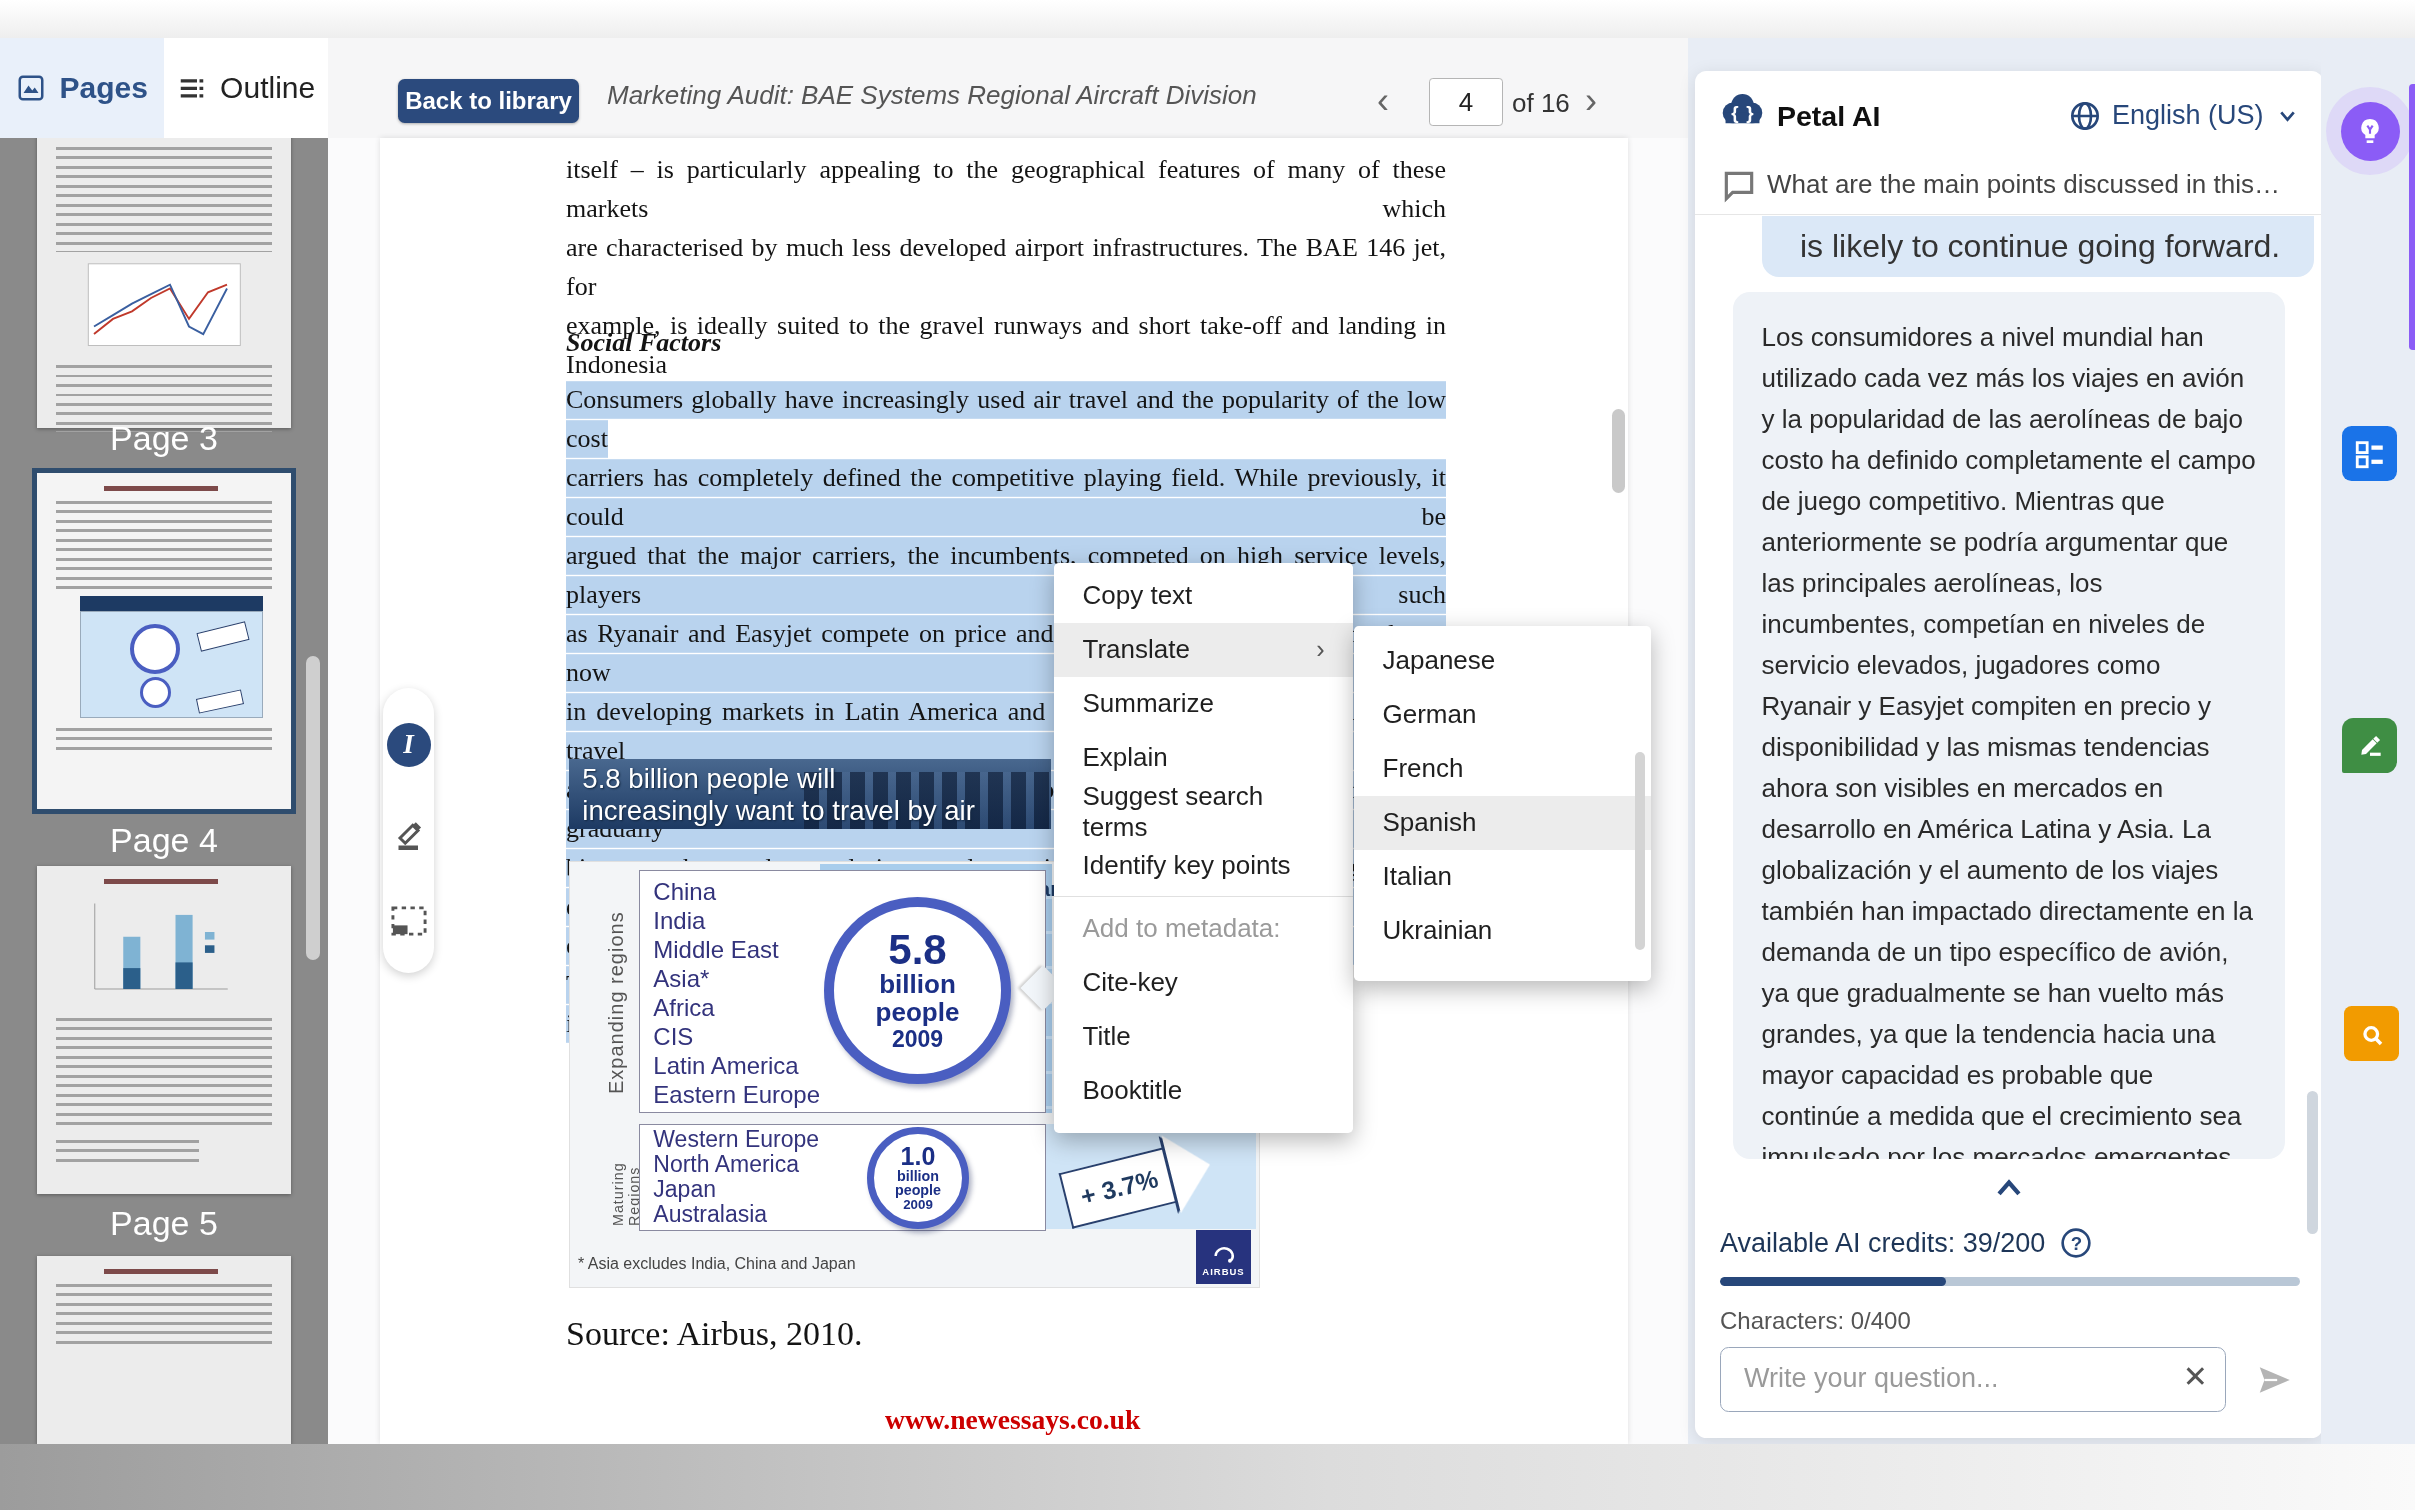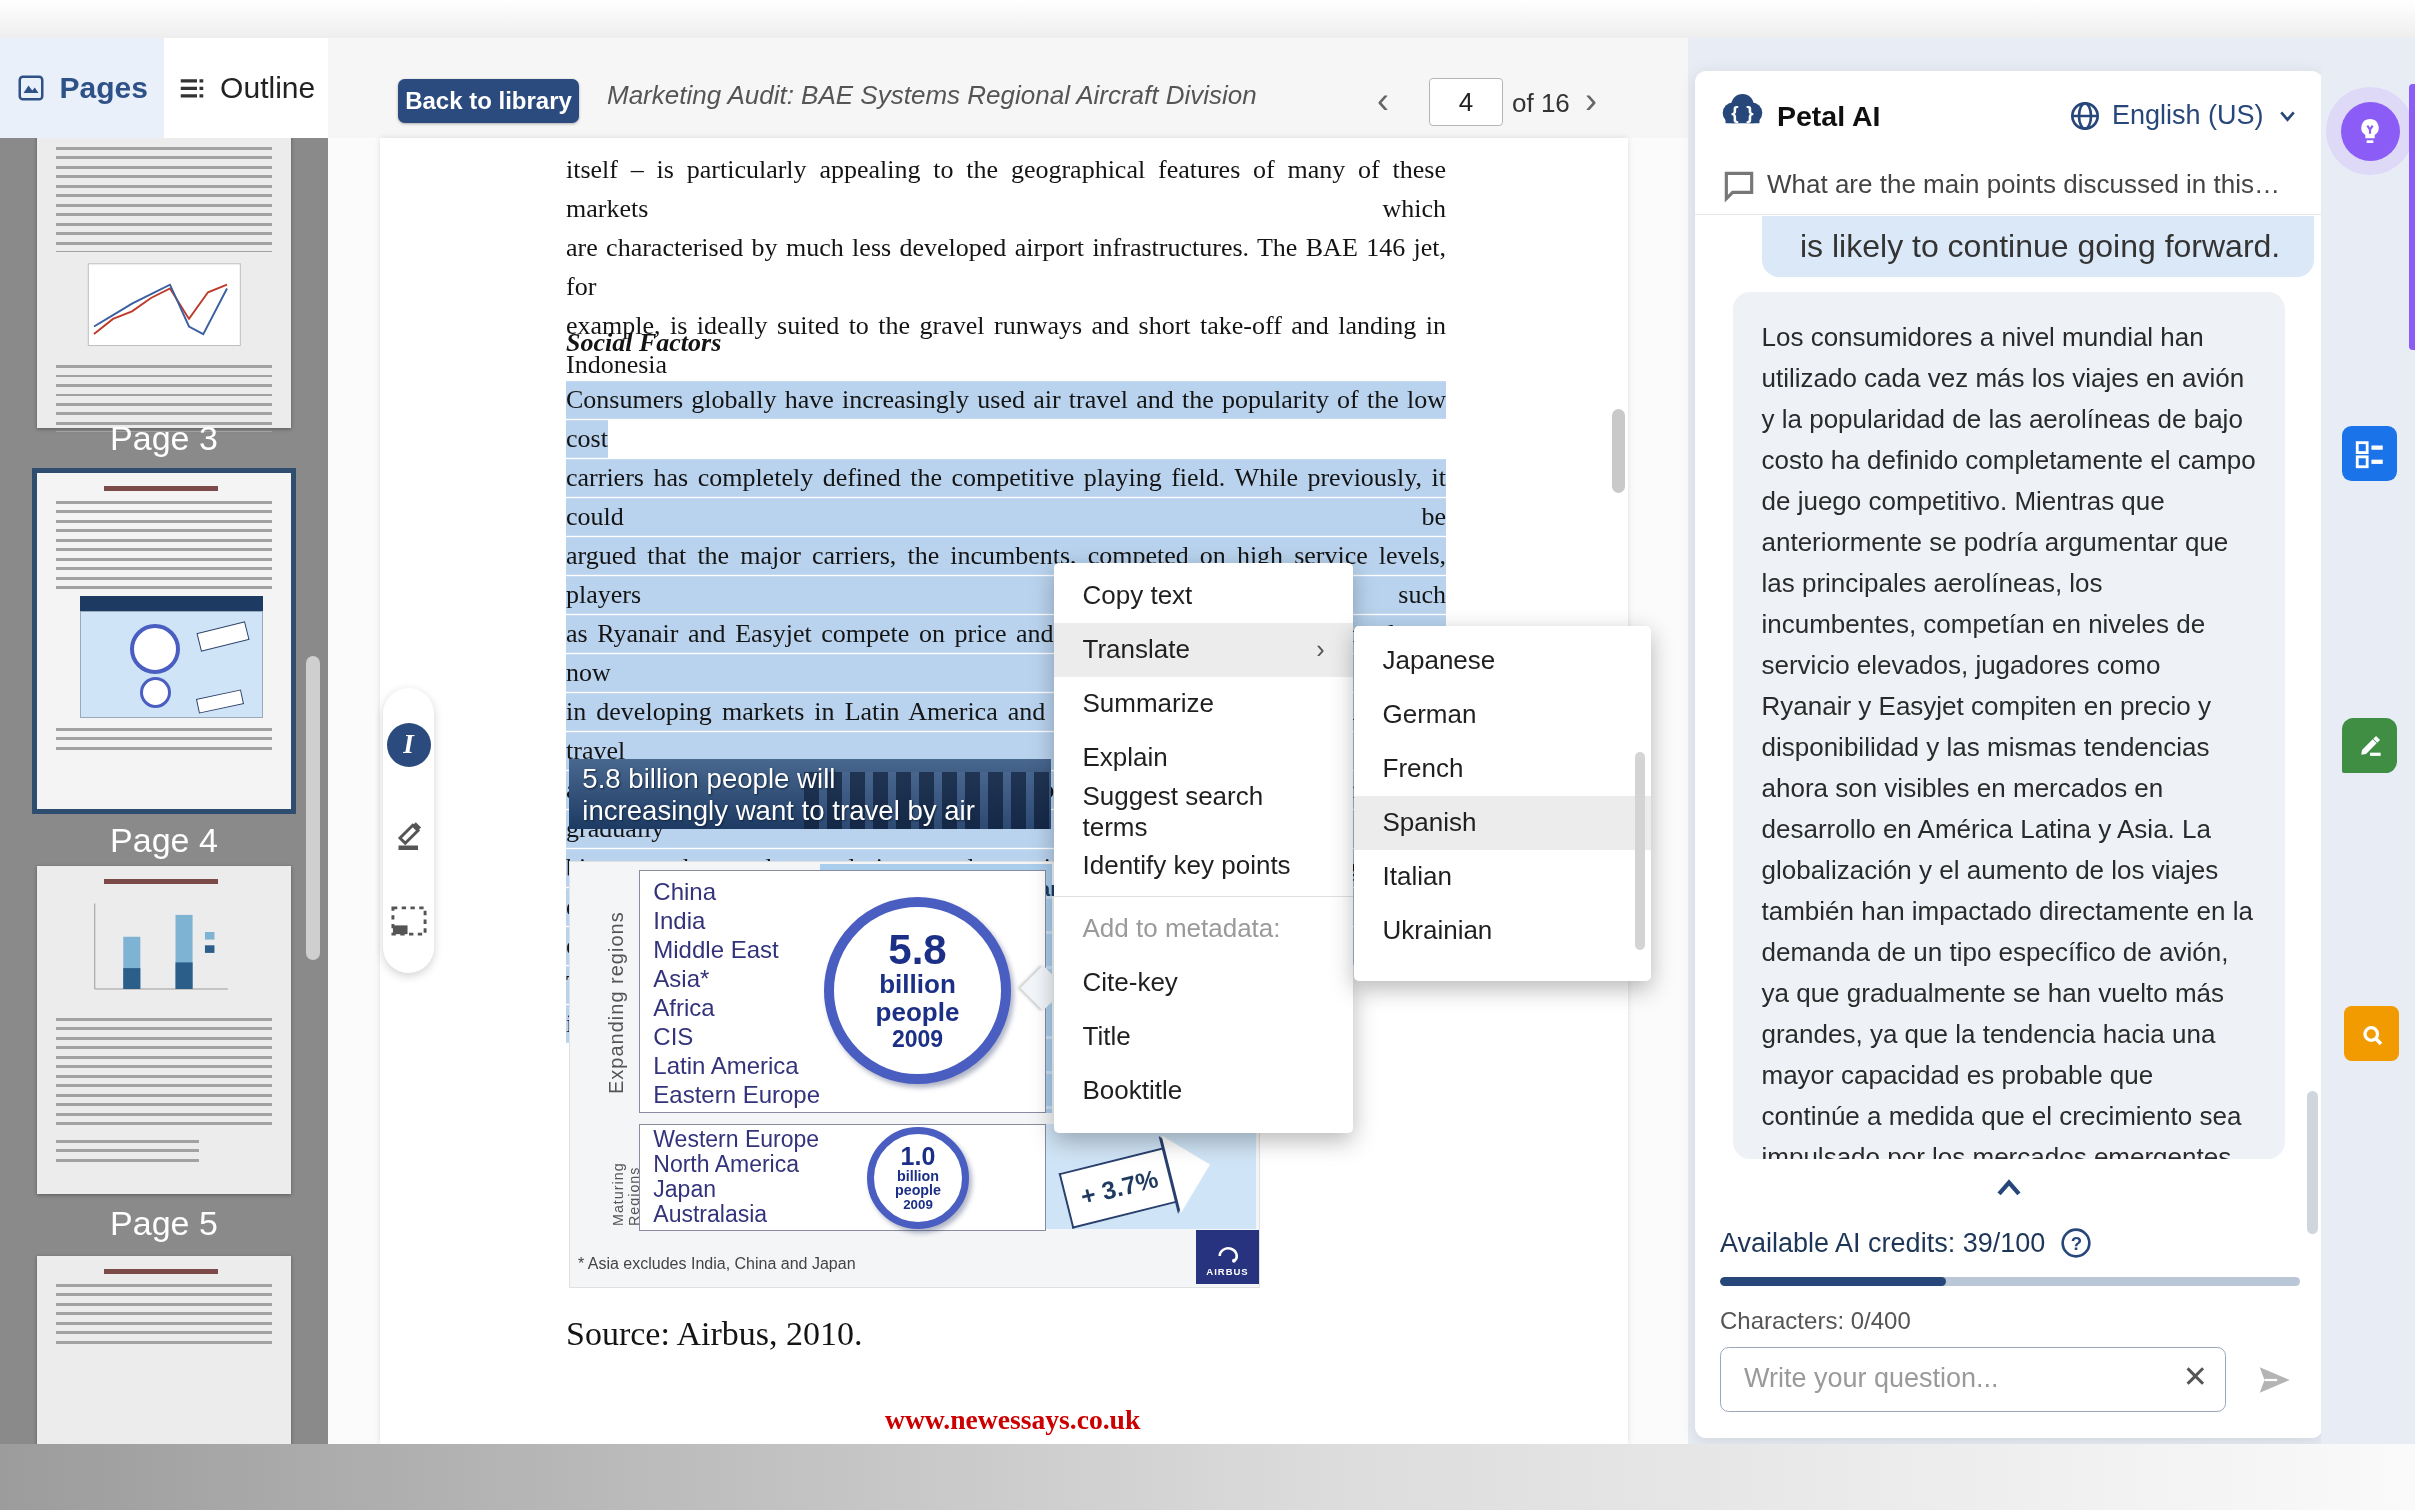--- a/index.html
+++ b/index.html
@@ -83,21 +83,21 @@
   #circle-small .cl{font-size:14.3px;line-height:14.3px;}
   #circle-small .cy{font-size:13.3px;line-height:14.3px;}
   #wchev{left:1027px;top:972px;width:32px;height:32px;background:#f2f6fa;transform:rotate(45deg);
     box-shadow:-1.9px 1.9px 2.9px rgba(0,0,0,.2);}
   #garrow{left:1063px;top:1138px;width:162px;height:86px;transform:rotate(-14deg);}
   #garrow .body{position:absolute;left:0;top:15px;width:107px;height:53px;background:#fff;border:2.9px solid #28406e;
     border-right:none;display:flex;align-items:center;justify-content:center;font-size:25px;font-weight:bold;color:#1f3a5f;}
   #garrow .head{position:absolute;left:109px;top:2.9px;width:0;height:0;border-top:40px solid transparent;
     border-bottom:40px solid transparent;border-left:40px solid #fff;filter:drop-shadow(-2.9px 0 0 #28406e);}
   #infog-foot{left:578px;top:1255px;font-size:16px;color:#444;}
-  #airbus-logo{left:1196px;top:1230px;width:63px;height:54px;background:#27337e;display:flex;flex-direction:column;
+  #airbus-logo{left:1196px;top:1230px;width:55px;height:54px;background:#27337e;display:flex;flex-direction:column;
     align-items:center;justify-content:center;color:#fff;}
   #airbus-logo .brand{font-size:9.5px;font-weight:bold;letter-spacing:1px;}
   #source-line{left:566px;top:1315px;font-size:34px;color:#141414;}
   #footer-url{left:885px;top:1404px;font-size:27.6px;font-weight:bold;color:#cc0000;}
 
   
   #toolpill{left:383px;top:688px;width:51px;height:266px;background:#fff;border-radius:26px;
     box-shadow:0 2.9px 9.5px rgba(0,0,0,.18);display:flex;flex-direction:column;align-items:center;
     justify-content:space-around;padding:9.5px 0;}
   #tool-select{width:44px;height:44px;border-radius:50%;background:#2b4a7d;color:#fff;display:flex;align-items:center;
@@ -434,21 +434,21 @@
       <span>is likely to continue going forward.</span>
     </div>
     <div id="bubble-main">Los consumidores a nivel mundial han utilizado cada vez más los viajes en avión y la popularidad de las aerolíneas de bajo costo ha definido completamente el campo de juego competitivo. Mientras que anteriormente se podría argumentar que las principales aerolíneas, los incumbentes, competían en niveles de servicio elevados, jugadores como Ryanair y Easyjet compiten en precio y disponibilidad y las mismas tendencias ahora son visibles en mercados en desarrollo en América Latina y Asia. La globalización y el aumento de los viajes también han impactado directamente en la demanda de un tipo específico de avión, ya que gradualmente se han vuelto más grandes, ya que la tendencia hacia una mayor capacidad es probable que continúe a medida que el crecimiento sea impulsado por los mercados emergentes. Esto hace que la colocación de la flota de BAE sea mucho más difícil. Este aumento en el tamaño de los aviones probablemente continuará en el futuro.</div>
     <div id="panel-scroll"></div>
     <div id="collapse">
       <svg width="34" height="28.5" viewBox="0 0 24 20">
         <polyline points="5,14 12,6 19,14" fill="none" stroke="#27477a" stroke-width="3"></polyline>
       </svg>
     </div>
     <div id="credits-row">
-      <span id="credits-label">Available AI credits: 39/100</span>
+      <span id="credits-label">Available AI credits: 39/200</span>
       <svg width="32" height="32" viewBox="0 0 24 24">
         <circle cx="12" cy="12" r="10" fill="none" stroke="#27477a" stroke-width="2"></circle>
         <text x="8" y="17" font-size="14" font-weight="bold" fill="#27477a" font-family="Liberation Sans,sans-serif">?</text>
       </svg>
     </div>
     <div id="progress">
       <div id="progress-fill" style="width: 39%;"></div>
     </div>
     <div id="chars-label">Characters: 0/400</div>
     <div id="ask-input">

